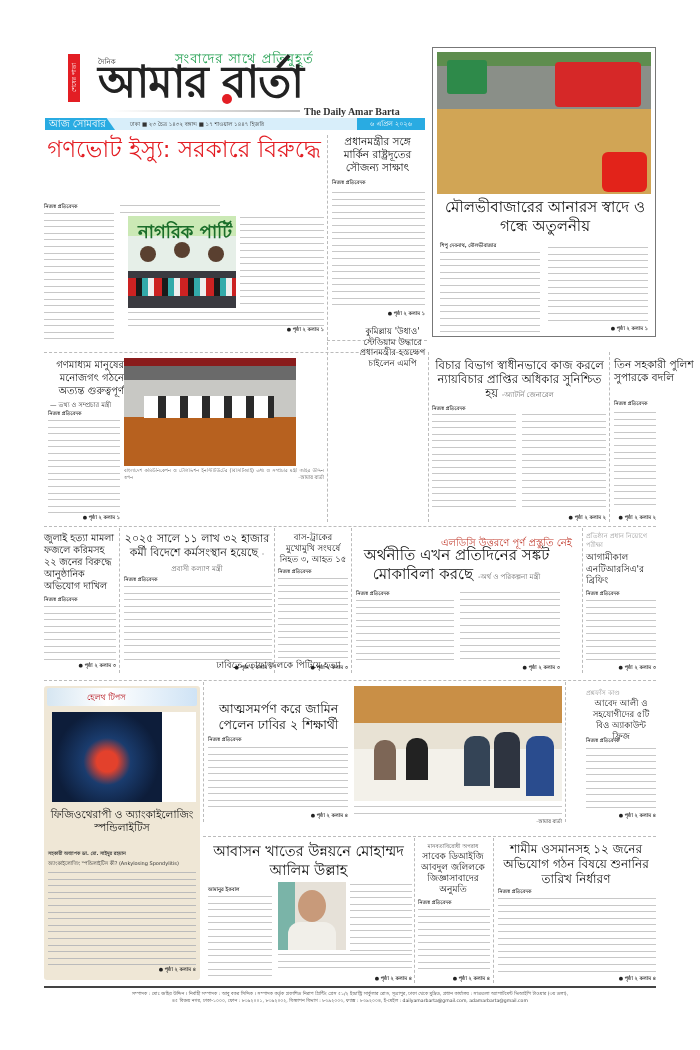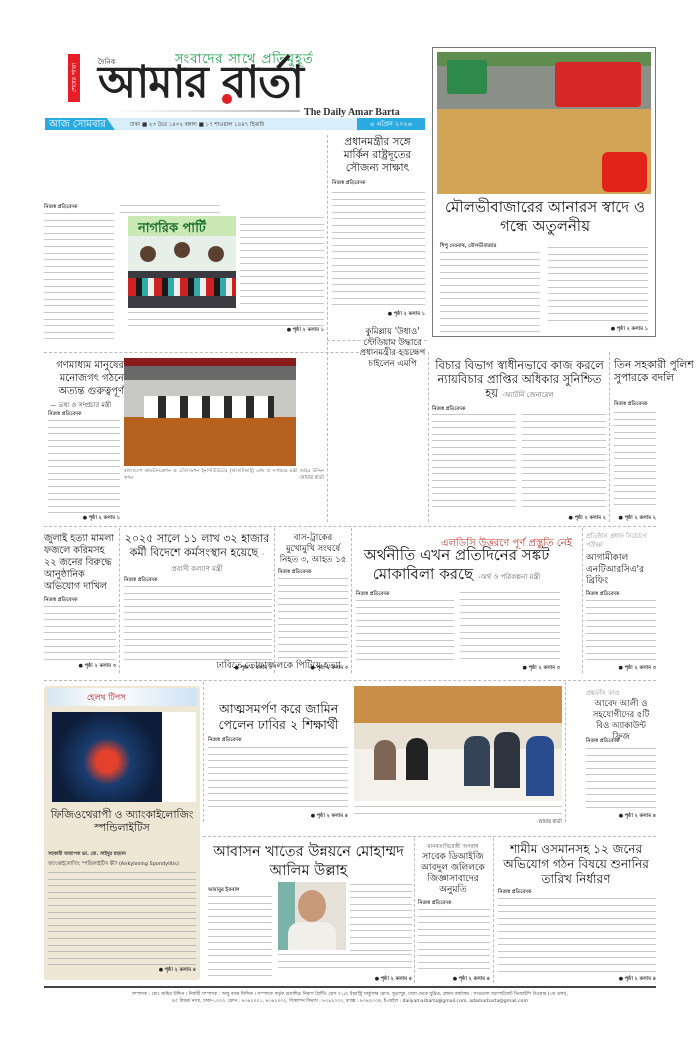--- a/index.html
+++ b/index.html
@@ -24,26 +24,27 @@
 <div class="abs" style="left:222px;top:94px;width:10px;height:10px;border-radius:50%;background:#e31e24"></div>
 <div class="abs" style="left:110px;top:110px;width:190px;height:2px;background:linear-gradient(90deg,#fff,#bbb)"></div>
 <div class="abs" style="left:304px;top:106px;font-family:Liberation Serif, serif;font-size:10px;font-weight:bold;color:#333">The Daily Amar Barta</div>
 
 <div class="abs" style="left:45px;top:118px;width:380px;height:12px;background:#d8eefa"></div>
 <div class="abs" style="left:45px;top:118px;width:70px;height:12px;background:#29abe2;color:#fff;font-size:10px;line-height:12px;padding-left:4px;clip-path:polygon(0 0,88% 0,100% 100%,0 100%)">আজ সোমবার</div>
 <div class="abs" style="left:130px;top:118px;font-size:5.5px;line-height:12px;color:#333">ঢাকা  ■  ২৩ চৈত্র ১৪৩২ বঙ্গাব্দ  ■  ১৭ শাওয়াল ১৪৪৭ হিজরি</div>
 <div class="abs" style="left:357px;top:118px;width:68px;height:12px;background:#29abe2;color:#fff;font-size:6.5px;line-height:12px;text-align:center">৬ এপ্রিল ২০২৬</div>
 
 <div class="abs hl" style="left:44px;top:135px;width:280px;font-size:23px;color:#e31e24;line-height:28px">
+  <div>গণভোট ইস্যু: সরকারে বিরুদ্ধে</div>
 </div>
 <div class="abs byline" style="left:44px;top:203px">নিজস্ব প্রতিবেদক</div>
 <div class="abs txt lines" style="left:44px;top:211px;width:70px;height:128px"></div>
 <div class="abs txt lines" style="left:120px;top:203px;width:100px;height:14px"></div>
 <div class="abs photo" style="left:128px;top:216px;width:108px;height:92px;background:linear-gradient(#cbe9b5 0 22%,#e6efe8 22% 60%,#3a3a40 60%)">
-  <div style="position:absolute;top:2px;left:10px;font-size:13px;color:#1b6e2a;font-weight:bold">নাগরিক পার্টি</div>
+  <div style="position:absolute;top:2px;left:10px;font-size:18px;color:#1b6e2a;font-weight:bold">নাগরিক পার্টি</div>
   <div style="position:absolute;left:12px;top:30px;width:16px;height:16px;border-radius:50%;background:#5a4030"></div>
   <div style="position:absolute;left:46px;top:26px;width:16px;height:16px;border-radius:50%;background:#5a4030"></div>
   <div style="position:absolute;left:80px;top:30px;width:16px;height:16px;border-radius:50%;background:#5a4030"></div>
   <div style="position:absolute;left:0;top:62px;width:108px;height:18px;background:repeating-linear-gradient(90deg,#c22 0 8px,#1a1a1a 8px 14px,#3aa 14px 20px,#eee 20px 26px)"></div>
 </div>
 <div class="abs txt lines" style="left:240px;top:215px;width:84px;height:92px"></div>
 <div class="abs txt lines" style="left:128px;top:310px;width:196px;height:22px"></div>
 <div class="abs cont" style="left:260px;top:326px;width:64px">● পৃষ্ঠা ২ কলাম ১</div>
 
 <div class="abs vdash" style="left:327px;top:135px;height:205px"></div>

